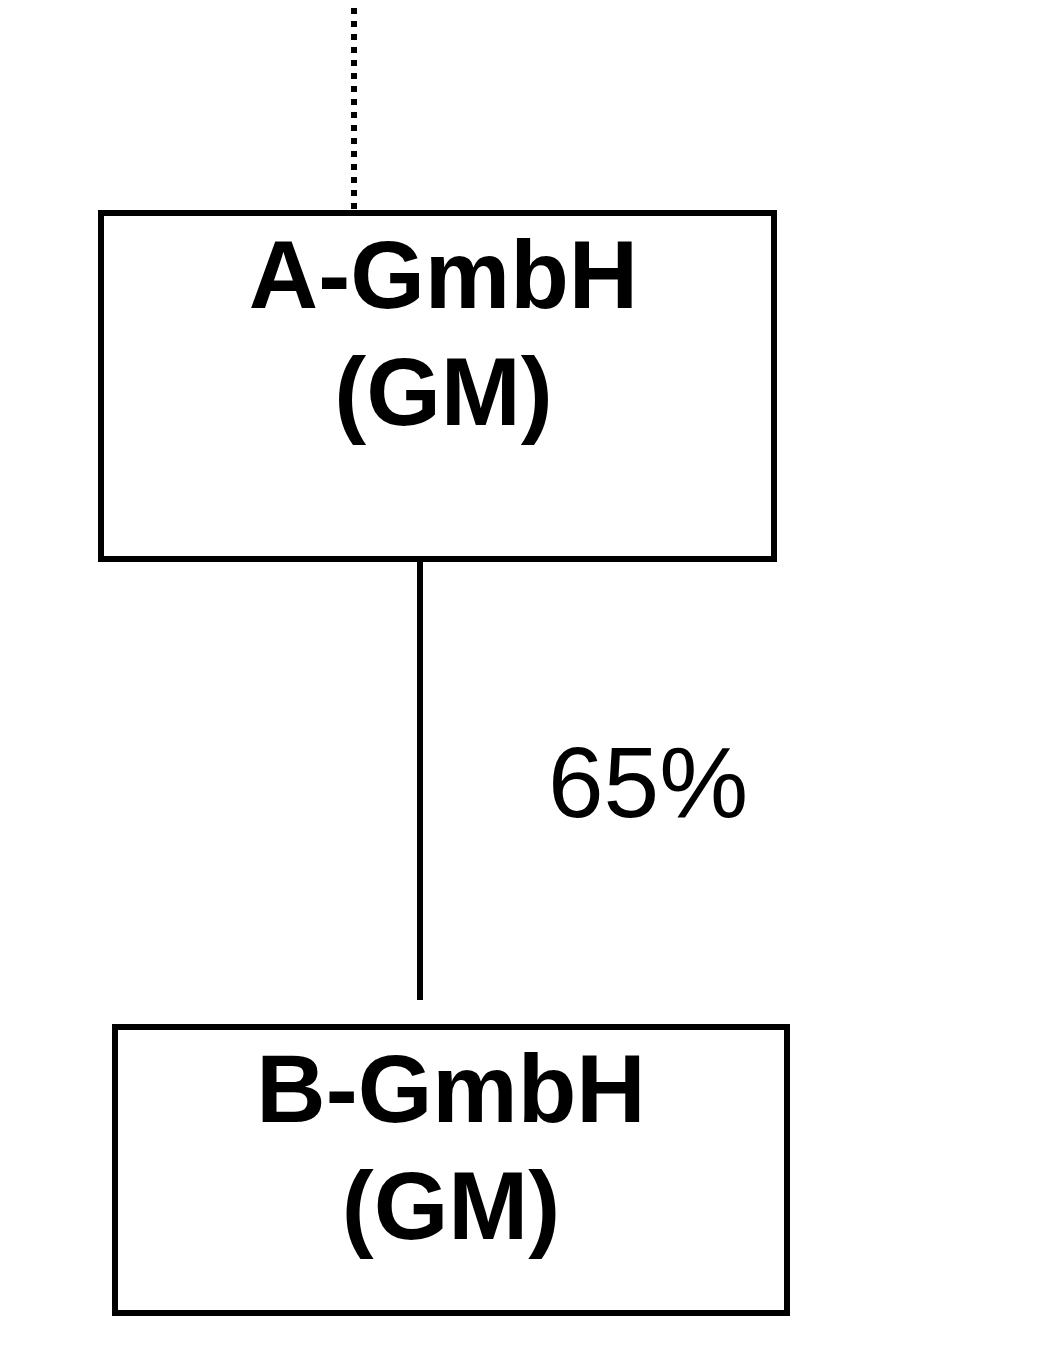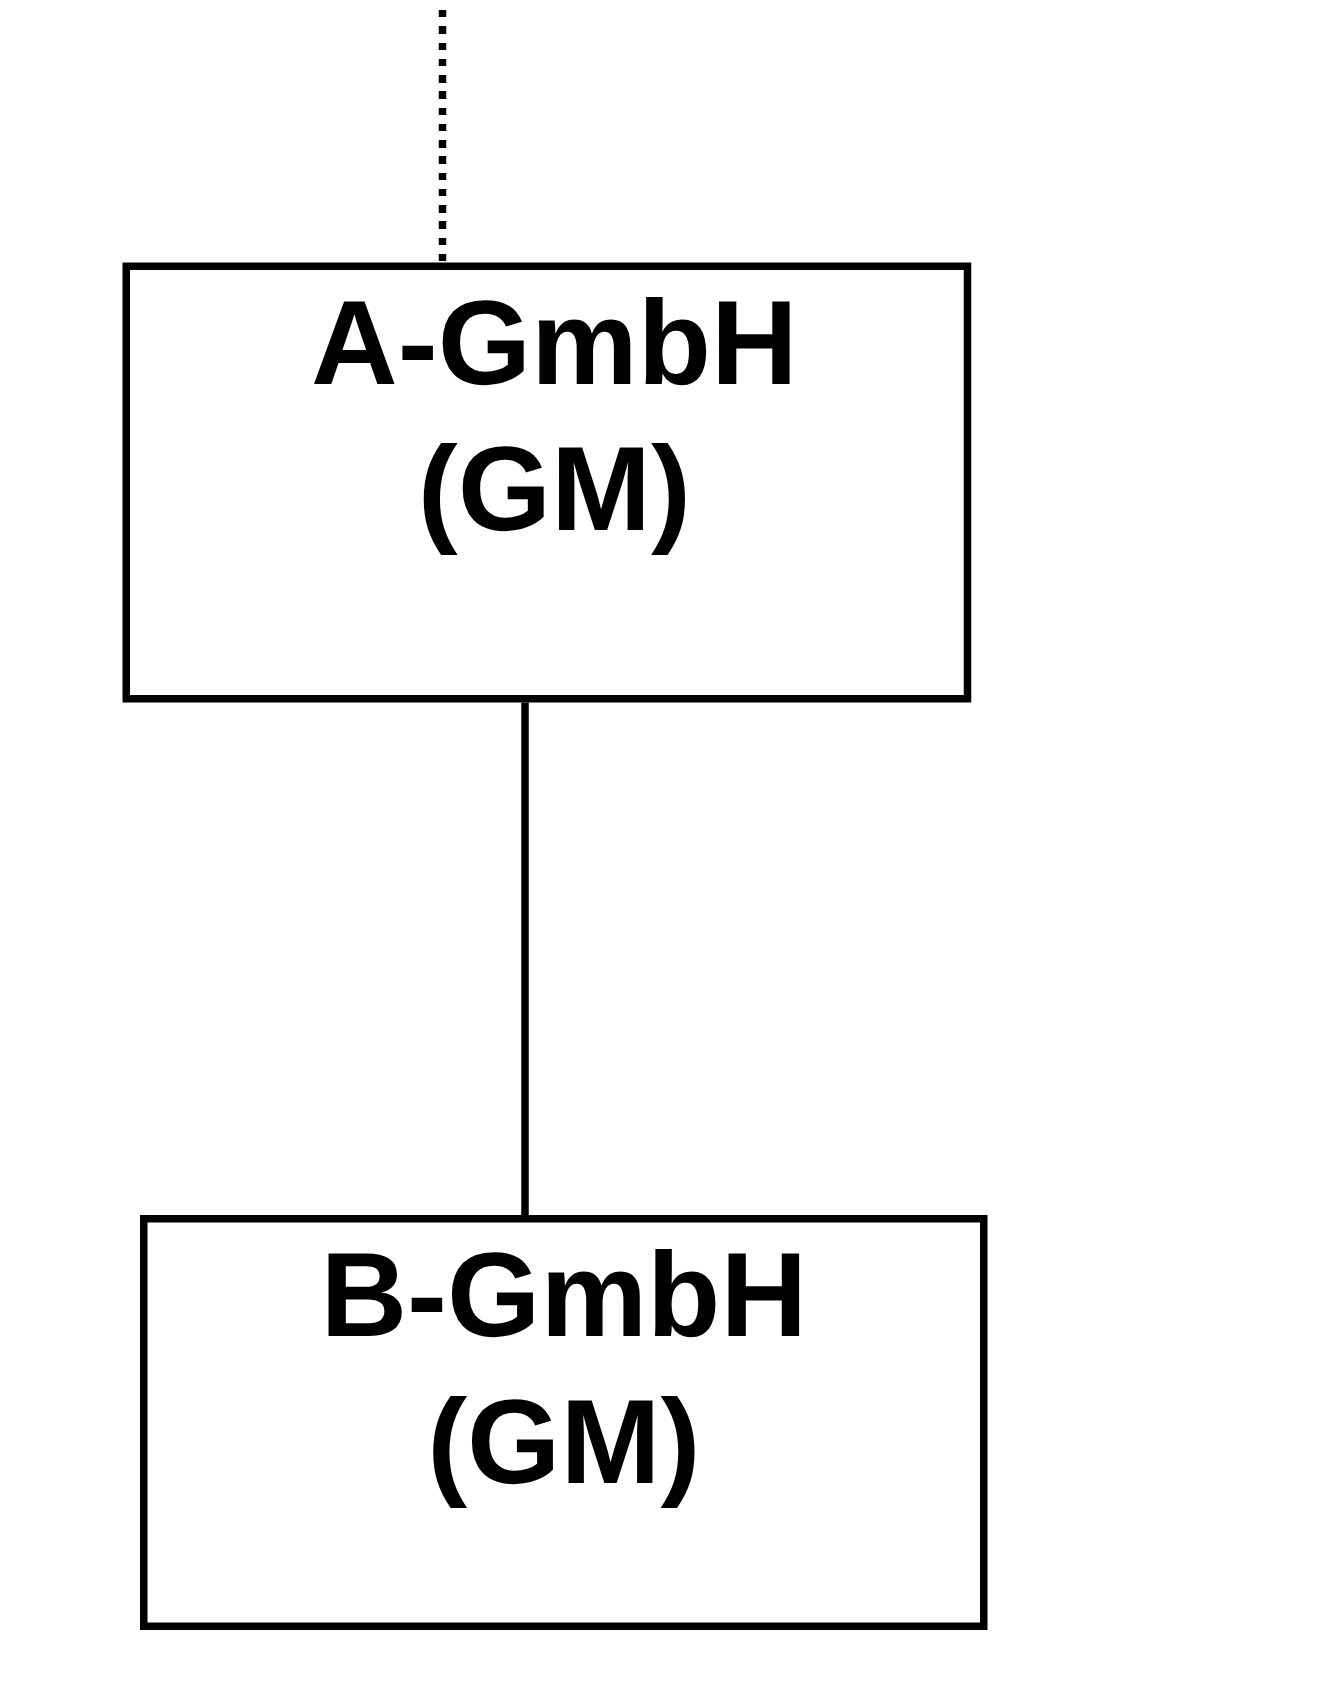--- a/index.html
+++ b/index.html
@@ -42,23 +42,23 @@
   }
   .node-a {
     left: 98px;
     top: 210px;
     width: 679px;
     height: 352px;
     padding-left: 12px;
   }
   .node-b {
     left: 112px;
-    top: 972px;
+    top: 1024px;
     width: 678px;
-    height: 332px;
+    height: 292px;
   }
   .node .node-label {
     font-size: 96px;
     font-weight: bold;
     line-height: 117px;
     color: #000000;
     white-space: nowrap;
   }
   .connector {
     position: absolute;
@@ -86,19 +86,20 @@
 
   <div class="dotted-line"></div>
 
   <div class="node node-a">
     <div class="node-label">A-GmbH</div>
     <div class="node-label">(GM)</div>
   </div>
 
   <div class="connector"></div>
 
+  <div class="edge-label">65%</div>
 
   <div class="node node-b">
     <div class="node-label">B-GmbH</div>
     <div class="node-label">(GM)</div>
   </div>
 
 </div>
 
 </body></html>

